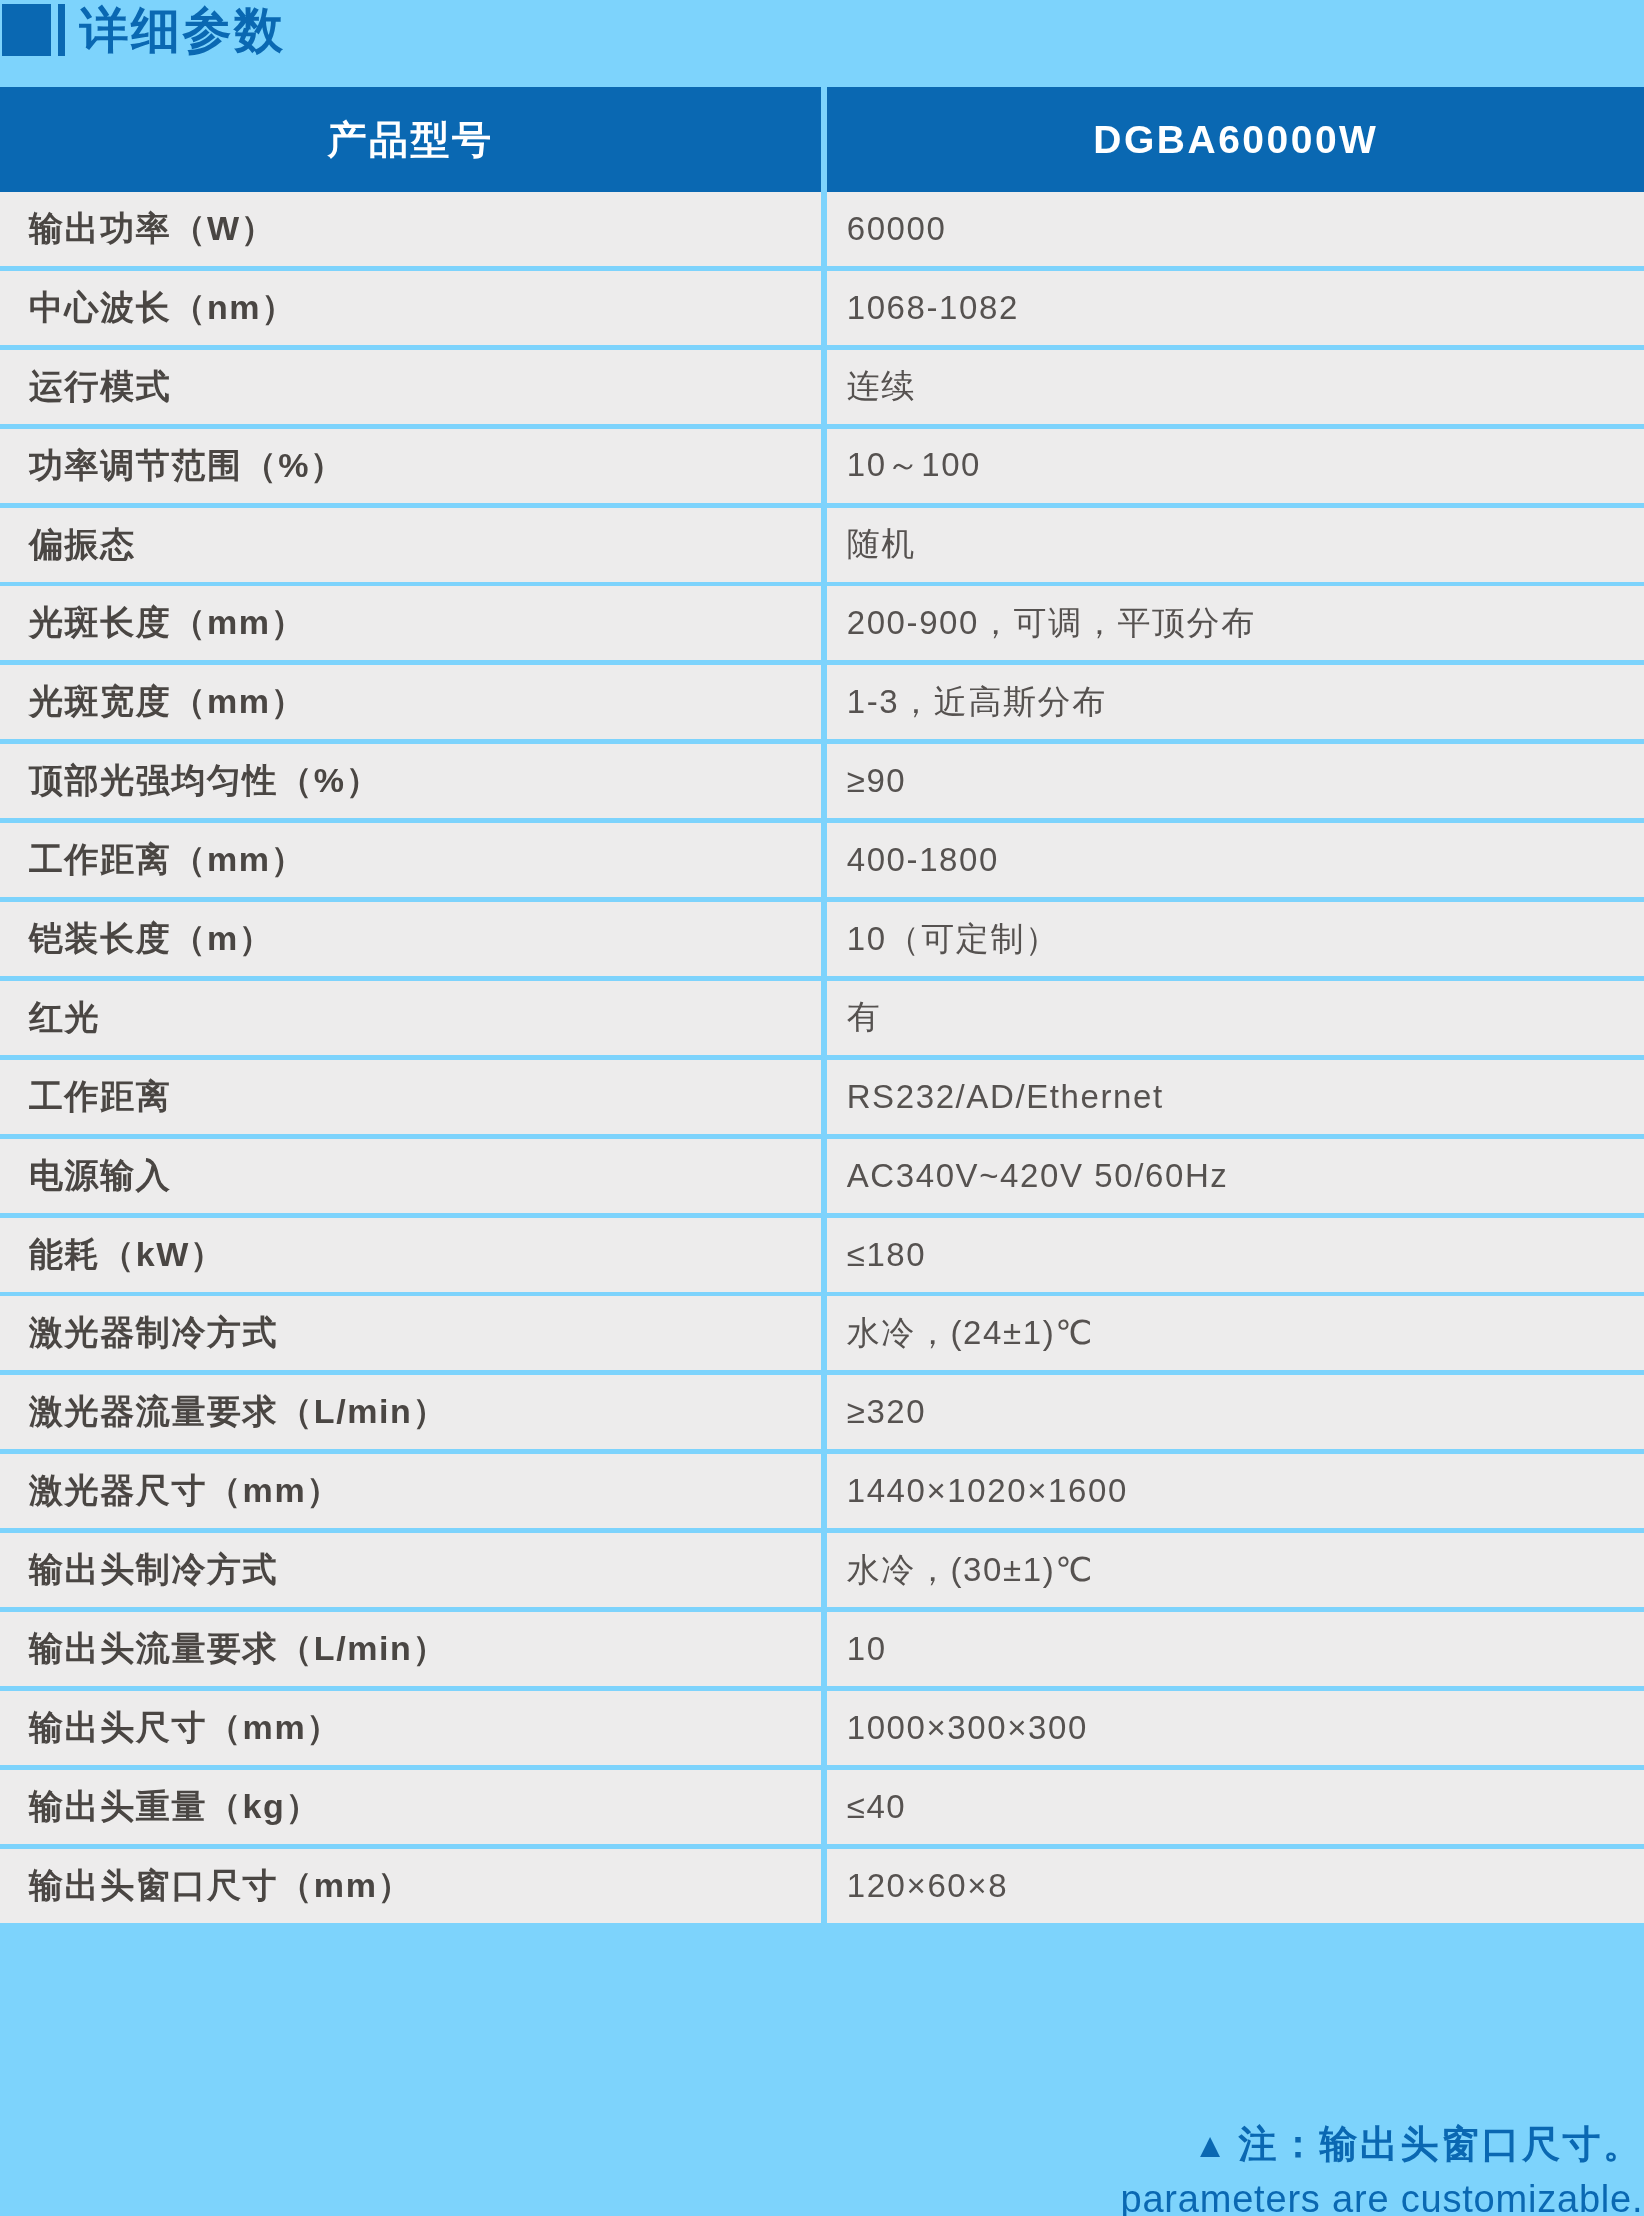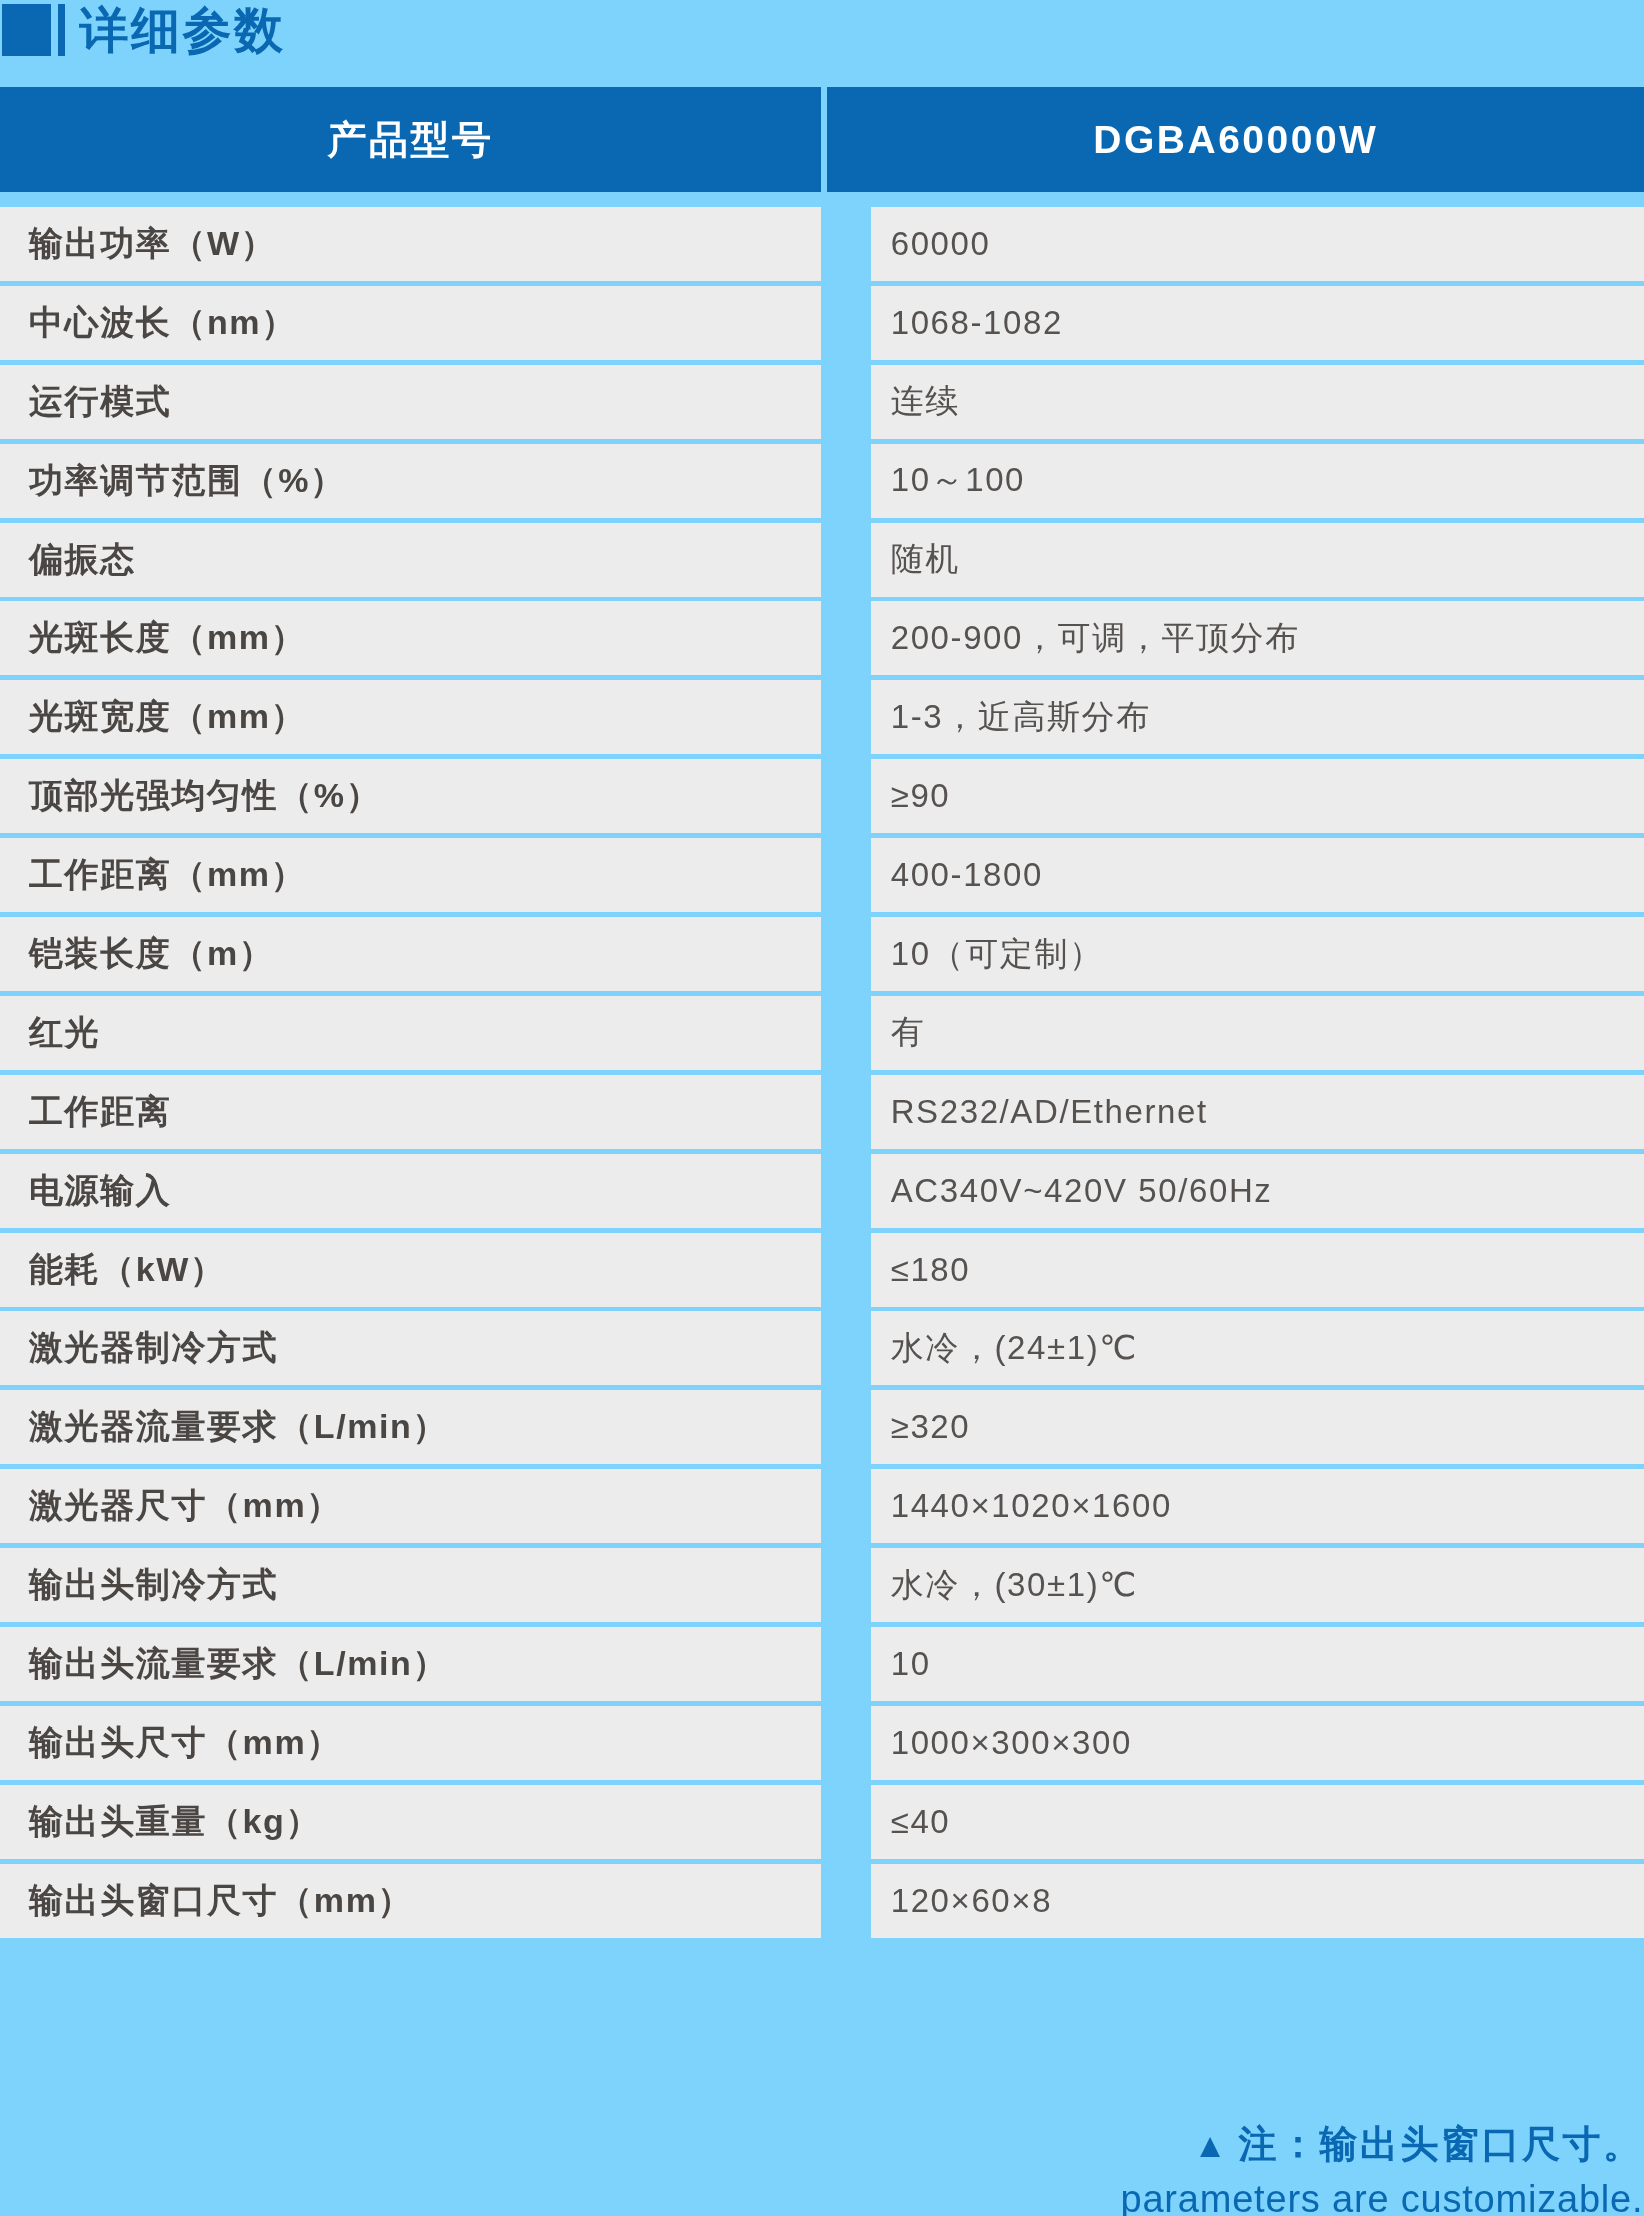--- a/index.html
+++ b/index.html
@@ -55,32 +55,32 @@
     width:1645px;
   }
   .trow{
     display:flex;
     margin-bottom:4.9px;
   }
   .cell{ display:flex; align-items:center; }
   .c1{ width:821px; margin-right:5.7px; flex:0 0 auto; }
   .c2{ flex:1 1 auto; }
 
-  .header-row{ height:105px; margin-bottom:15px; }
+  .header-row{ height:105px; margin-bottom:0; }
   .header-row .cell{
     height:105px;
     background:var(--blue);
     color:#ffffff;
     font-weight:bold;
     font-size:39px;
     justify-content:center;
     letter-spacing:2.5px;
   }
 
-  .data-row{ height:74px;gap:44px; }
+  .data-row{ height:74px; }
   .data-row .cell{
     height:74px;
     background:var(--row-bg);
   }
   .data-row .c1{
     padding-left:29px;
     font-weight:bold;
     font-size:34px;
     color:var(--label-color);
     letter-spacing:1.6px;

